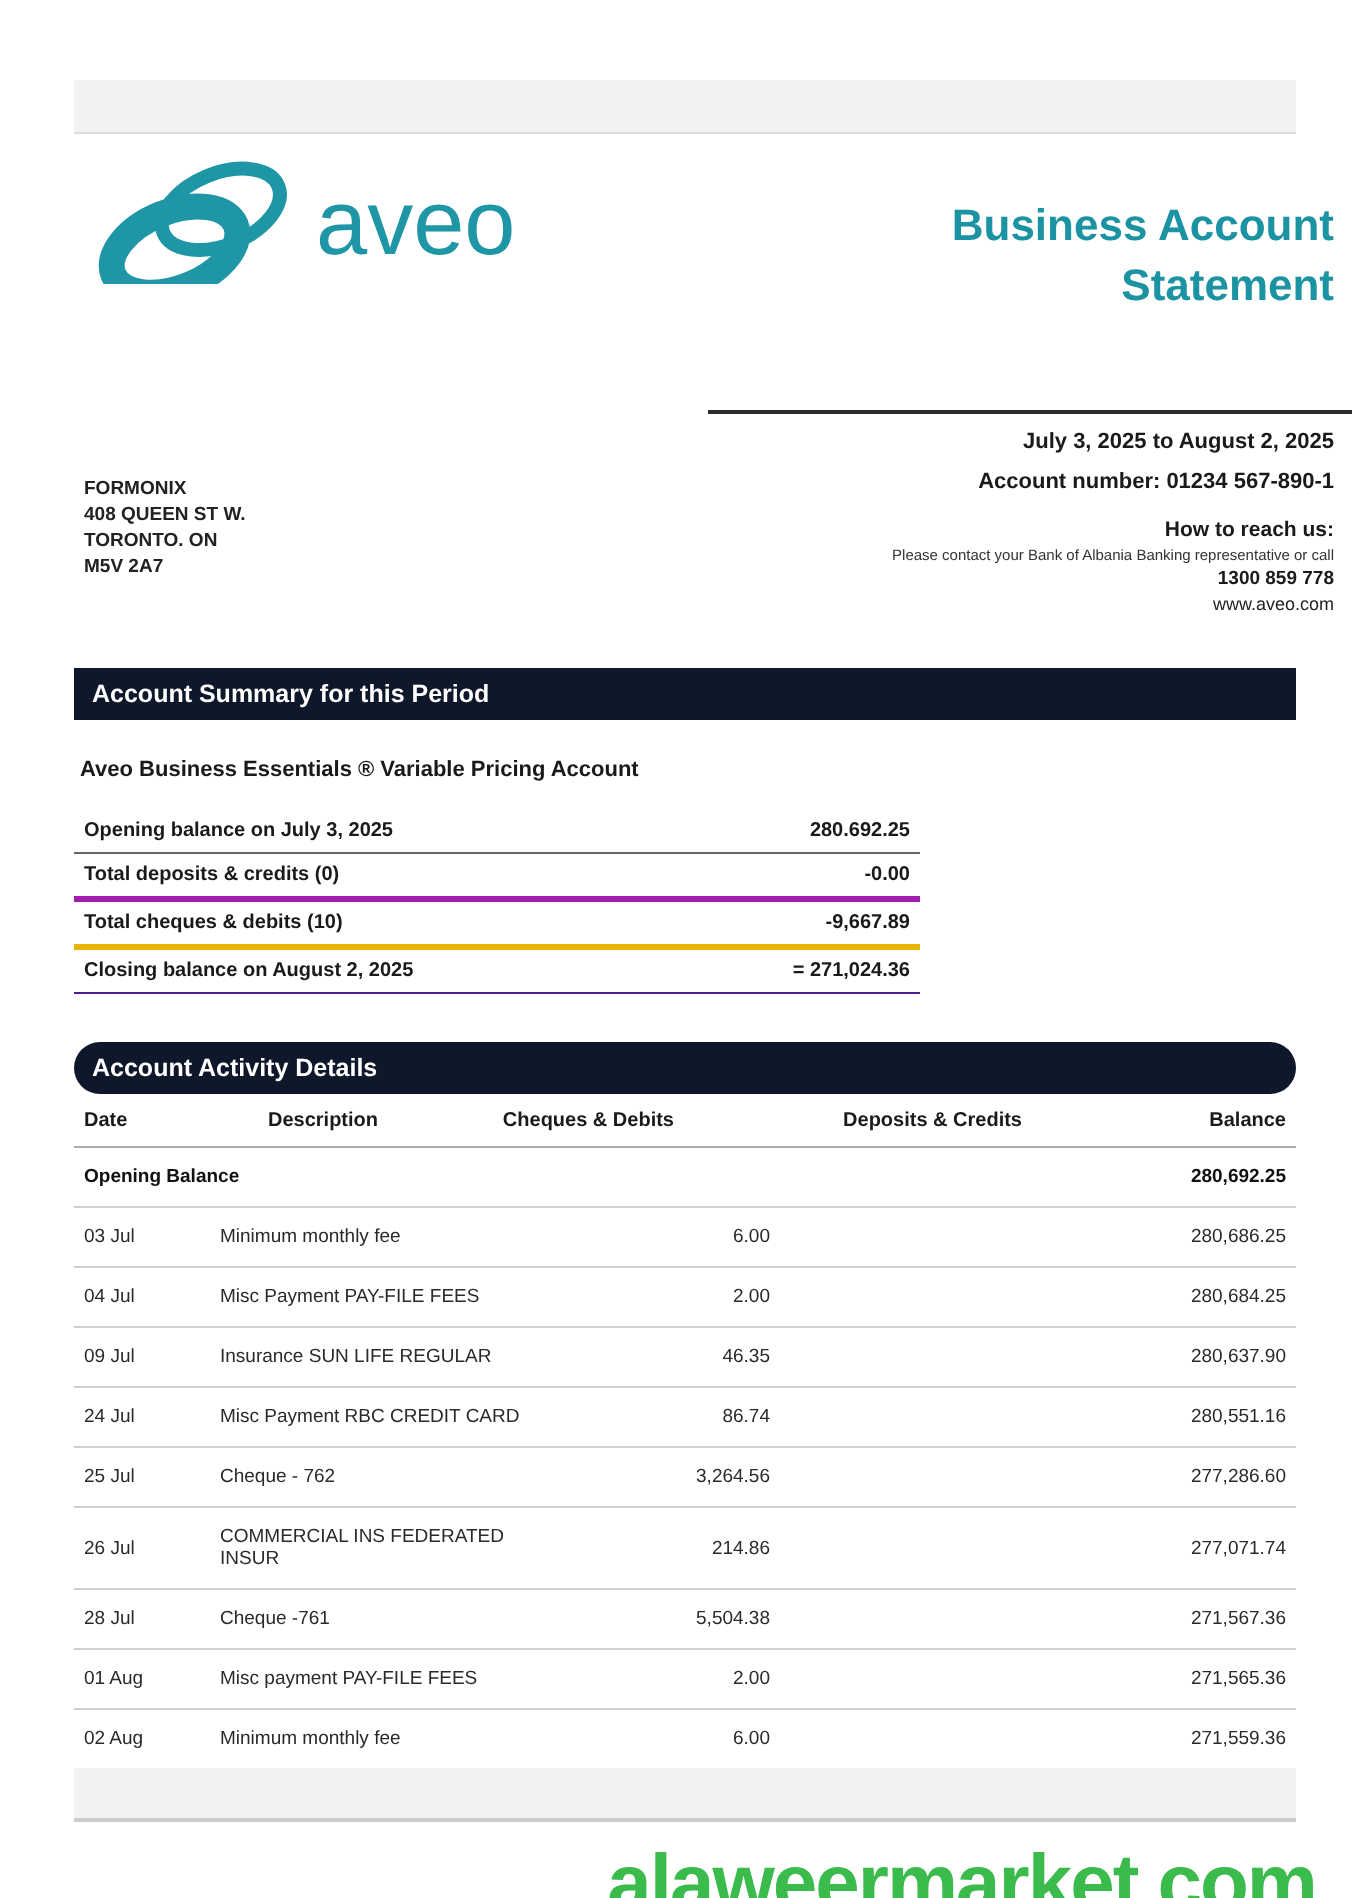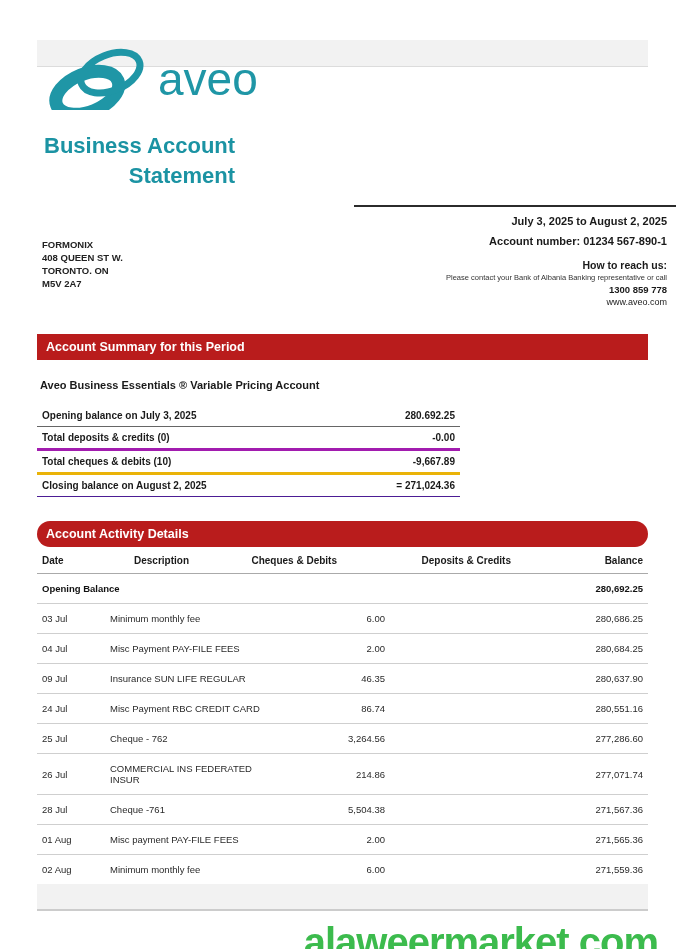--- a/index.html
+++ b/index.html
@@ -16,24 +16,23 @@
     margin-left: 37px; margin-right: 35px;
     height: 27px;
     background: #f2f2f2;
     border-bottom: 1px solid #dcdcdc;
   }
   .strip-top { margin-top: 40px; }
   .strip-bottom { border-bottom: 2px solid #cccccc; }
 
   
   .header-row {
-    display: flex; justify-content: center; align-items: flex-start;
+    display: flex; justify-content: space-between; align-items: flex-start;
     margin: 10px 16px 0 44px;
     height: 82px;
-    flex-direction: column;
   }
   .logo { display: flex; align-items: center; margin-top: 3px; }
   .logo svg { display: block; }
   .logo-text {
     color: #1f96a6; font-size: 46px; font-weight: normal;
     letter-spacing: 0px; margin-left: 6px; line-height: 58px;
   }
   .doc-title {
     text-align: right; color: #1b93a3; font-weight: bold;
     font-size: 22px; line-height: 30px; margin-top: 21px;
@@ -49,21 +48,21 @@
   .contact { margin-top: 7px; }
   .contact-heading { font-size: 10.5px; font-weight: bold; line-height: 14px; }
   .contact-line { font-size: 7.5px; color: #333; line-height: 11px; }
   .contact-phone { font-size: 9.5px; font-weight: bold; line-height: 13px; }
   .contact-web { font-size: 9px; color: #222; line-height: 13px; }
 
   
   .band {
     margin: 0 35px 0 37px;
     height: 26px; line-height: 26px;
-    background: #b91c1c; color: #ffffff;
+    background: #0f172a; color: #ffffff;
     font-size: 12.5px; font-weight: bold;
     padding-left: 9px;
   }
   .band-summary { margin-top: 25px; }
   .band-activity { margin-top: 24px; border-radius: 13px; }
 
   .account-type { margin: 19px 0 0 40px; font-size: 11px; font-weight: bold; }
 
   
   .summary-table { margin: 14px 0 0 37px; width: 423px; }

